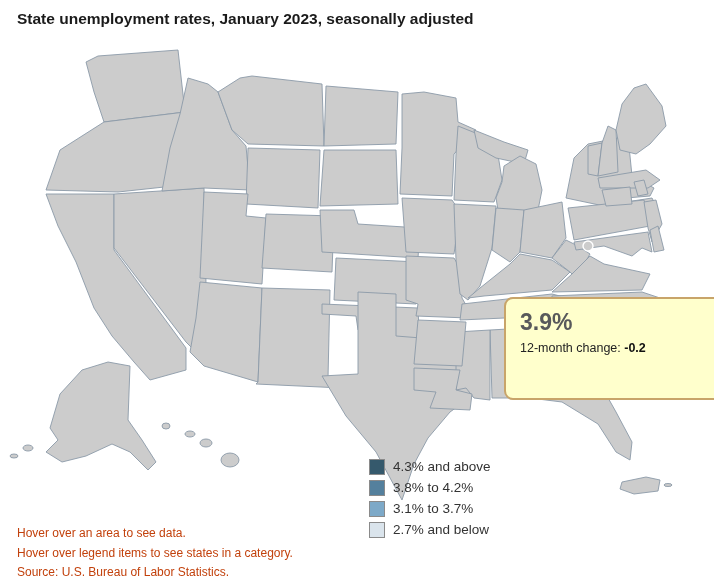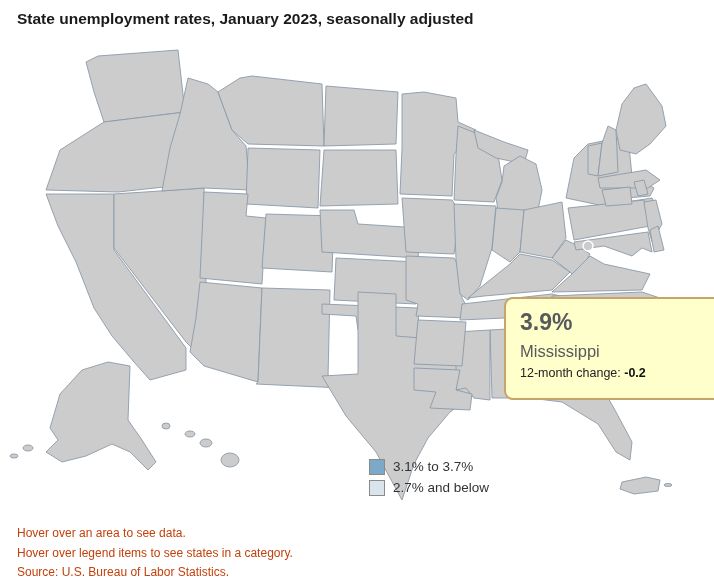--- a/index.html
+++ b/index.html
@@ -102,25 +102,32 @@
   <ellipse cx="166" cy="426" rx="4" ry="3" fill="#7DA9C8" stroke="#8B9AA8"></ellipse>
   <ellipse cx="190" cy="434" rx="5" ry="3" fill="#7DA9C8" stroke="#8B9AA8"></ellipse>
   <ellipse cx="206" cy="443" rx="6" ry="4" fill="#7DA9C8" stroke="#8B9AA8"></ellipse>
   <ellipse cx="230" cy="460" rx="9" ry="7" fill="#7DA9C8" stroke="#8B9AA8"></ellipse>
   <path d="M622,482 L646,477 L660,480 L658,491 L634,494 L620,489 Z" fill="#35596C" stroke="#8B9AA8"></path>
   <ellipse cx="668" cy="485" rx="4" ry="1.5" fill="#35596C" stroke="#8B9AA8"></ellipse>
 </svg>
 
 <div class="tooltip" style="background: rgb(255, 255, 204); border-color: rgb(200, 164, 105);">
   <div class="val">3.9%</div>
-  <div class="state">Mississippi</div>
   <div class="line"><span>12-month change: </span><b>-0.2</b></div>
 </div>
 
 <div class="legend">
+  <div class="legend-row">
+    <span class="legend-swatch" style="background: rgb(53, 89, 108);"></span>
+    <span class="legend-label">4.3% and above</span>
+  </div>
+  <div class="legend-row">
+    <span class="legend-swatch" style="background: rgb(84, 128, 157);"></span>
+    <span class="legend-label">3.8% to 4.2%</span>
+  </div>
   <div class="legend-row">
     <span class="legend-swatch" style="background: rgb(125, 169, 200);"></span>
     <span class="legend-label">3.1% to 3.7%</span>
   </div>
   <div class="legend-row">
     <span class="legend-swatch" style="background: rgb(218, 228, 236);"></span>
     <span class="legend-label">2.7% and below</span>
   </div>
 </div>
 

